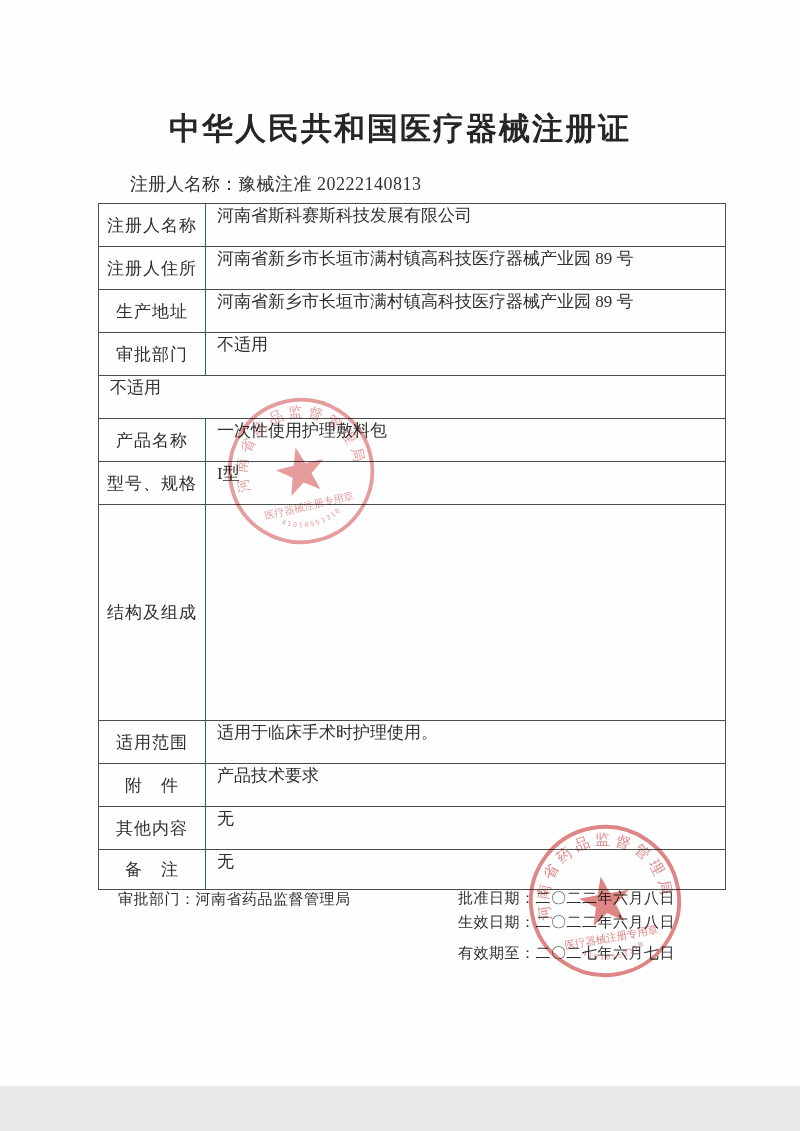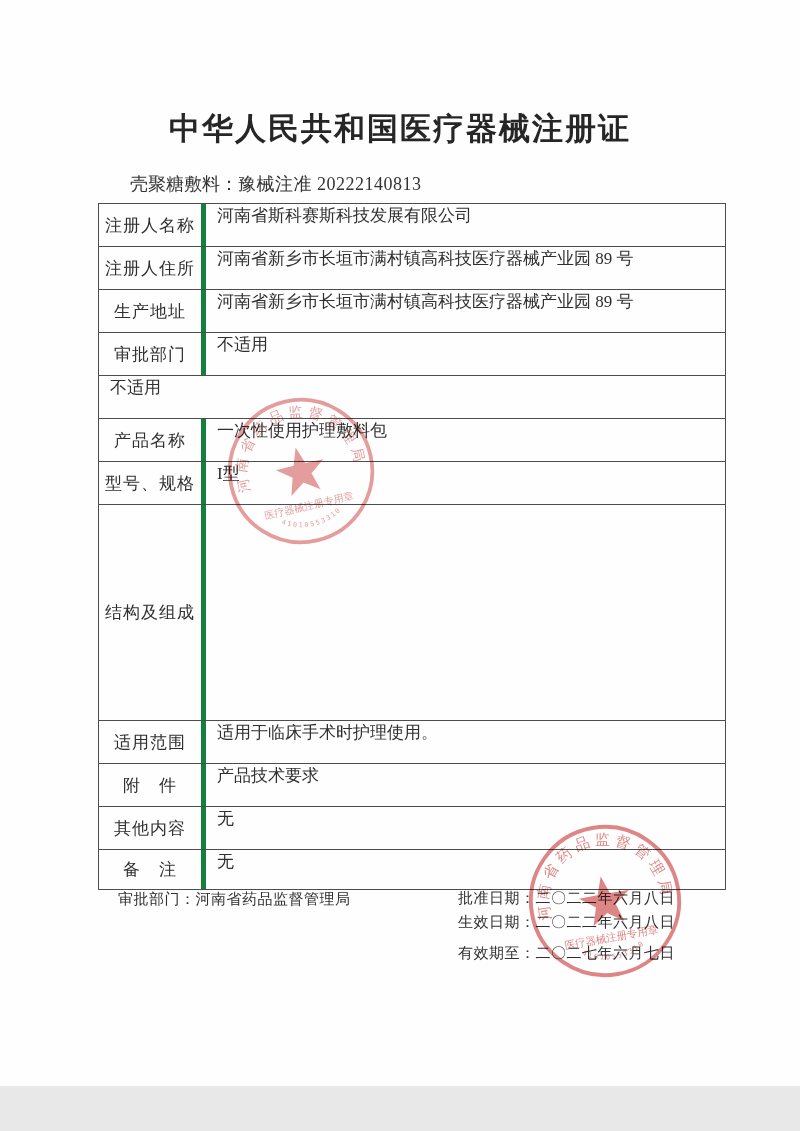--- a/index.html
+++ b/index.html
@@ -45,21 +45,21 @@
     display: flex;
     height: 43px;
     border-bottom: 1px solid #4d4d4d;
   }
   .trow:last-child { border-bottom: none; }
   .trow.tall { height: 216px; }
   .trow.short { height: 39px; }
   .cell-label {
     width: 107px;
     flex: 0 0 107px;
-    border-right: 5px solid #15803d;
+    border-right: 1px solid #15803d;
     display: flex;
     align-items: center;
     justify-content: center;
     font-size: 17px;
     letter-spacing: 1px;
     text-align: center;
   }
   .cell-value {
     flex: 1;
     display: flex;
@@ -118,21 +118,21 @@
   .stamp svg { width: 100%; height: 100%; }
 </style>
 </head>
 <body>
 
 <div class="page">
 
   <div class="doc-title">中华人民共和国医疗器械注册证</div>
 
   <div class="cert-line">
-    <span>壳聚糖敷料：</span><span class="num">豫械注准 20222140813</span>
+    <span>注册人名称：</span><span class="num">豫械注准 20222140813</span>
   </div>
 
   <div class="cert-table">
     <div class="trow">
       <div class="cell-label">注册人名称</div>
       <div class="cell-value">
           <span>河南省斯科赛斯科技发展有限公司</span>
         </div>
     </div>
     <div class="trow">

